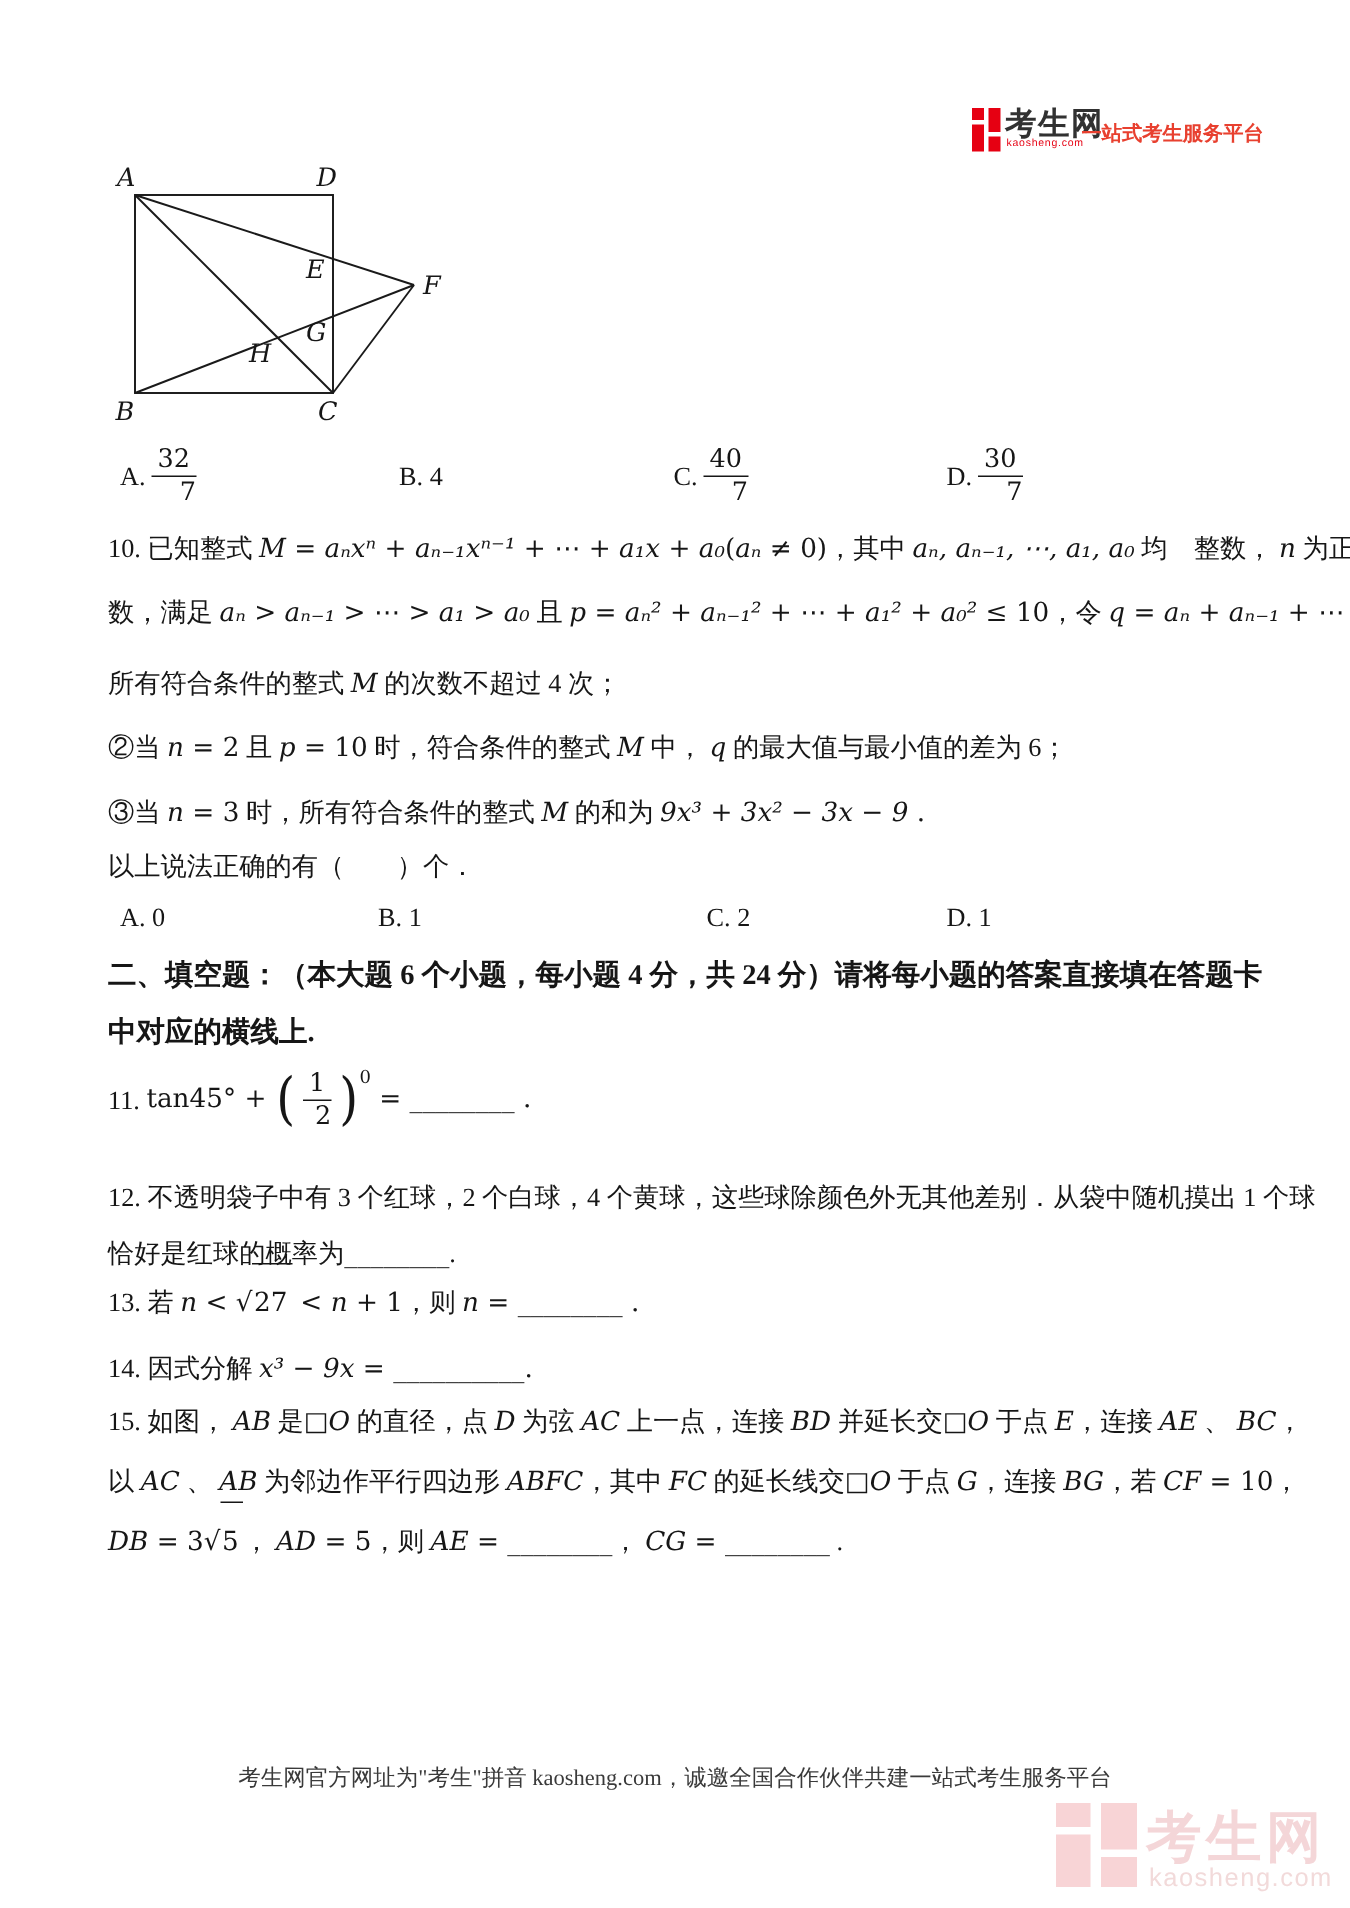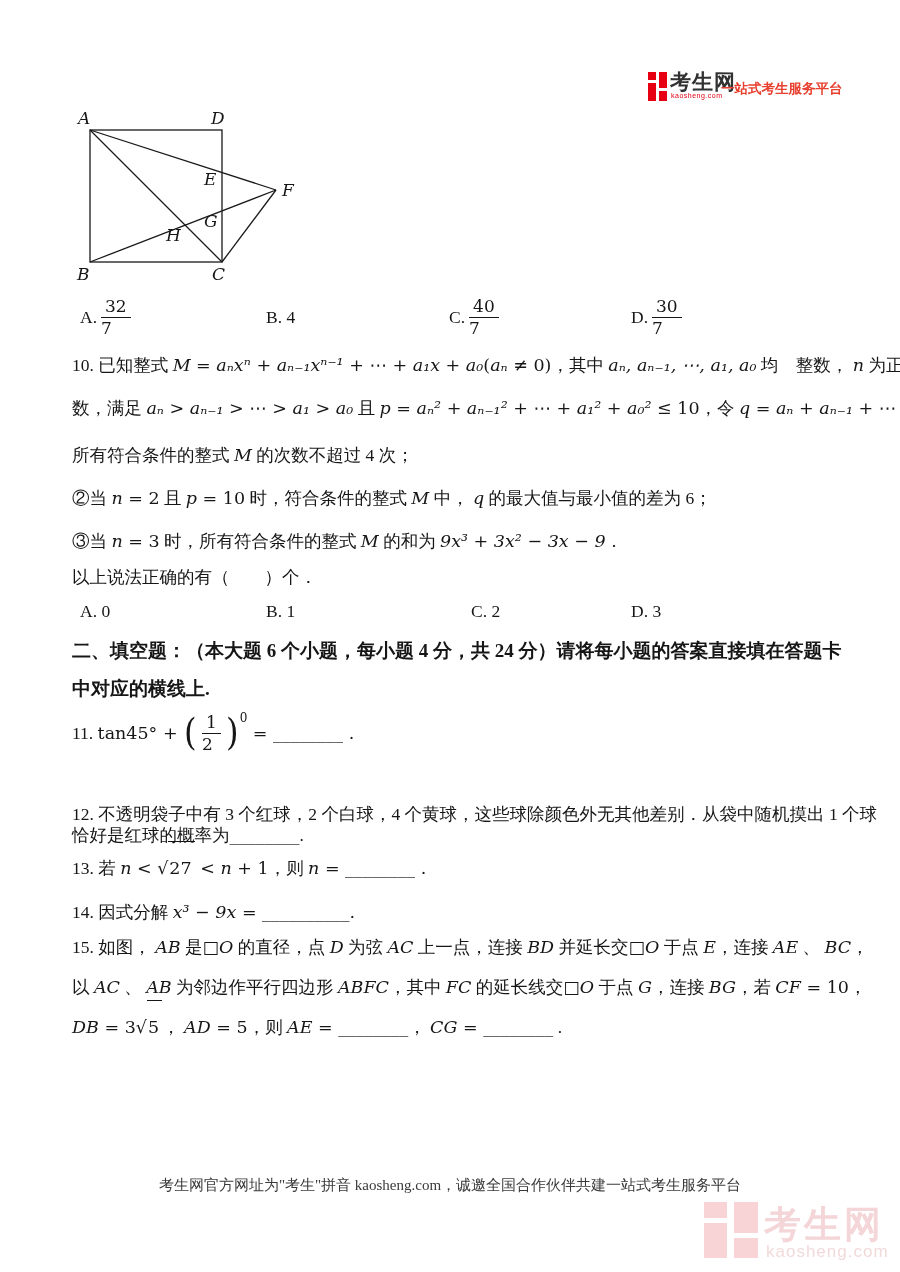--- a/index.html
+++ b/index.html
@@ -4,21 +4,21 @@
 <style>
   html,body{margin:0;padding:0;}
   body{
     width:900px;height:1272px;position:relative;background:#ffffff;
     font-family:"Liberation Serif","DejaVu Serif",serif;color:#161616;overflow:hidden;
   }
   .line{position:absolute;font-size:17.5px;line-height:30px;white-space:pre;}
   .seg-cn{font-family:"Liberation Serif","DejaVu Serif",serif;}
   .seg-m{font-style:italic;font-family:"DejaVu Serif","Liberation Serif",serif;}
   .seg-u{font-family:"DejaVu Serif","Liberation Serif",serif;}
-  .frac{display:inline-flex;flex-direction:column;align-items:flex-start;vertical-align:middle;
+  .frac{display:inline-flex;flex-direction:column;align-items:flex-end;vertical-align:middle;
         margin:0 4px;line-height:1.1;font-family:"DejaVu Serif",serif;font-size:17px;}
   .fn{border-bottom:1.4px solid #161616;padding:0 4px 1px;}
   .fd{padding-top:1px;}
   .sqrt{display:inline;white-space:pre;font-family:"DejaVu Serif",serif;}
   .rad{font-style:normal;}
   .radbody{border-top:1.3px solid #161616;padding:16px 3px 0 1px;}
   .bigp{font-size:38px;line-height:1;display:inline-block;transform:scaleX(0.85);
         font-family:"DejaVu Serif",serif;font-weight:400;position:relative;top:-1px;}
   .msup{font-size:12px;position:relative;top:-15px;font-family:"DejaVu Serif",serif;}
   .optrow{position:absolute;display:flex;align-items:center;white-space:pre;font-size:17.5px;}
@@ -81,29 +81,29 @@
 <div class="optrow" style="left:449px;top:292px;height:50px;"><span class="seg-cn">C.</span><span class="frac"><span class="fn">40</span><span class="fd">7</span></span></div>
 <div class="optrow" style="left:631px;top:292px;height:50px;"><span class="seg-cn">D.</span><span class="frac"><span class="fn">30</span><span class="fd">7</span></span></div>
 
 <div class="line" style="left:72px;top:350px;"><span class="seg-cn">10. 已知整式 </span><span class="seg-m">M</span><span class="seg-u"> = </span><span class="seg-m">aₙxⁿ</span><span class="seg-u"> + </span><span class="seg-m">aₙ₋₁xⁿ⁻¹</span><span class="seg-u"> + ⋯ + </span><span class="seg-m">a₁x</span><span class="seg-u"> + </span><span class="seg-m">a₀</span><span class="seg-u">(</span><span class="seg-m">aₙ</span><span class="seg-u"> ≠ 0)</span><span class="seg-cn">，其中 </span><span class="seg-m">aₙ, aₙ₋₁, ⋯, a₁, a₀</span><span class="seg-cn"> 均　整数， </span><span class="seg-m">n</span><span class="seg-cn"> 为正整</span></div>
 <div class="line" style="left:72px;top:393px;"><span class="seg-cn">数，满足 </span><span class="seg-m">aₙ</span><span class="seg-u"> &gt; </span><span class="seg-m">aₙ₋₁</span><span class="seg-u"> &gt; ⋯ &gt; </span><span class="seg-m">a₁</span><span class="seg-u"> &gt; </span><span class="seg-m">a₀</span><span class="seg-cn"> 且 </span><span class="seg-m">p</span><span class="seg-u"> = </span><span class="seg-m">aₙ²</span><span class="seg-u"> + </span><span class="seg-m">aₙ₋₁²</span><span class="seg-u"> + ⋯ + </span><span class="seg-m">a₁²</span><span class="seg-u"> + </span><span class="seg-m">a₀²</span><span class="seg-u"> ≤ 10</span><span class="seg-cn">，令 </span><span class="seg-m">q</span><span class="seg-u"> = </span><span class="seg-m">aₙ</span><span class="seg-u"> + </span><span class="seg-m">aₙ₋₁</span><span class="seg-u"> + ⋯ + </span></div>
 <div class="line" style="left:72px;top:440px;"><span class="seg-cn">所有符合条件的整式 </span><span class="seg-m">M</span><span class="seg-cn"> 的次数不超过 4 次；</span></div>
 <div class="line" style="left:72px;top:483px;"><span class="seg-cn">②当 </span><span class="seg-m">n</span><span class="seg-u"> = 2</span><span class="seg-cn"> 且 </span><span class="seg-m">p</span><span class="seg-u"> = 10</span><span class="seg-cn"> 时，符合条件的整式 </span><span class="seg-m">M</span><span class="seg-cn"> 中， </span><span class="seg-m">q</span><span class="seg-cn"> 的最大值与最小值的差为 6；</span></div>
 <div class="line" style="left:72px;top:526px;"><span class="seg-cn">③当 </span><span class="seg-m">n</span><span class="seg-u"> = 3</span><span class="seg-cn"> 时，所有符合条件的整式 </span><span class="seg-m">M</span><span class="seg-cn"> 的和为 </span><span class="seg-m">9x³ + 3x² − 3x − 9</span><span class="seg-u"> .</span></div>
 <div class="line" style="left:72px;top:562px;"><span class="seg-cn">以上说法正确的有（　　）个．</span></div>
 <div class="line" style="left:80px;top:596px;">A. 0</div>
-<div class="line" style="left:266px;top:596px;">B. 1</div>
+<div class="line" style="left:252px;top:596px;">B. 1</div>
 <div class="line" style="left:471px;top:596px;">C. 2</div>
-<div class="line" style="left:631px;top:596px;">D. 3</div>
+<div class="line" style="left:631px;top:596px;">D. 1</div>
 
 <div class="line bold-hdr" style="left:72px;top:636px;">二、填空题：（本大题 6 个小题，每小题 4 分，共 24 分）请将每小题的答案直接填在答题卡</div>
 <div class="line bold-hdr" style="left:72px;top:674px;">中对应的横线上.</div>
 
 <div class="line flexline" style="left:72px;top:705px;height:56px;"><span class="seg-cn">11. </span><span class="seg-u">tan45° + </span><span class="bigp">(</span><span class="frac"><span class="fn">1</span><span class="fd">2</span></span><span class="bigp">)</span><span class="msup">0</span><span class="seg-u"> = ________ .</span></div>
-<div class="line" style="left:72px;top:783px;margin-top:16px;"><span class="seg-cn">12. 不透明袋子中有 3 个红球，2 个白球，4 个黄球，这些球除颜色外无其他差别．从袋中随机摸出 1 个球</span></div>
+<div class="line" style="left:72px;top:783px;"><span class="seg-cn">12. 不透明袋子中有 3 个红球，2 个白球，4 个黄球，这些球除颜色外无其他差别．从袋中随机摸出 1 个球</span></div>
 <div class="line" style="left:72px;top:820px;"><span class="seg-cn">恰好是红球的概率为</span><span class="seg-u">________</span><span class="seg-cn">.</span></div>
 <div class="line" style="left:72px;top:853px;"><span class="seg-cn">13. 若 </span><span class="seg-m">n</span><span class="seg-u"> &lt; </span><span class="sqrt"><span class="rad">√</span><span class="radbody">27</span></span><span class="seg-u"> &lt; </span><span class="seg-m">n</span><span class="seg-u"> + 1</span><span class="seg-cn">，则 </span><span class="seg-m">n</span><span class="seg-u"> = ________ .</span></div>
 <div class="line" style="left:72px;top:897px;text-align:right;"><span class="seg-cn">14. 因式分解 </span><span class="seg-m">x³</span><span class="seg-u"> − </span><span class="seg-m">9x</span><span class="seg-u"> = __________.</span></div>
 <div class="line" style="left:72px;top:932px;"><span class="seg-cn">15. 如图， </span><span class="seg-m">AB</span><span class="seg-cn"> 是</span><span class="seg-u">□</span><span class="seg-m">O</span><span class="seg-cn"> 的直径，点 </span><span class="seg-m">D</span><span class="seg-cn"> 为弦 </span><span class="seg-m">AC</span><span class="seg-cn"> 上一点，连接 </span><span class="seg-m">BD</span><span class="seg-cn"> 并延长交</span><span class="seg-u">□</span><span class="seg-m">O</span><span class="seg-cn"> 于点 </span><span class="seg-m">E</span><span class="seg-cn">，连接 </span><span class="seg-m">AE</span><span class="seg-cn"> 、 </span><span class="seg-m">BC</span><span class="seg-cn">，</span></div>
 <div class="line" style="left:72px;top:972px;"><span class="seg-cn">以 </span><span class="seg-m">AC</span><span class="seg-cn"> 、 </span><span class="seg-m">AB</span><span class="seg-cn"> 为邻边作平行四边形 </span><span class="seg-m">ABFC</span><span class="seg-cn">，其中 </span><span class="seg-m">FC</span><span class="seg-cn"> 的延长线交</span><span class="seg-u">□</span><span class="seg-m">O</span><span class="seg-cn"> 于点 </span><span class="seg-m">G</span><span class="seg-cn">，连接 </span><span class="seg-m">BG</span><span class="seg-cn">，若 </span><span class="seg-m">CF</span><span class="seg-u"> = 10</span><span class="seg-cn">，</span></div>
 <div class="line" style="left:72px;top:1012px;"><span class="seg-m">DB</span><span class="seg-u"> = 3</span><span class="sqrt"><span class="rad">√</span><span class="radbody">5</span></span><span class="seg-cn">， </span><span class="seg-m">AD</span><span class="seg-u"> = 5</span><span class="seg-cn">，则 </span><span class="seg-m">AE</span><span class="seg-u"> = ________</span><span class="seg-cn">， </span><span class="seg-m">CG</span><span class="seg-u"> = ________</span><span class="seg-cn"> .</span></div>
 
 <div class="footer">考生网官方网址为"考生"拼音 kaosheng.com，诚邀全国合作伙伴共建一站式考生服务平台</div>
 
 <div class="kmark" style="left:704px;top:1202px;width:54px;height:56px;">

